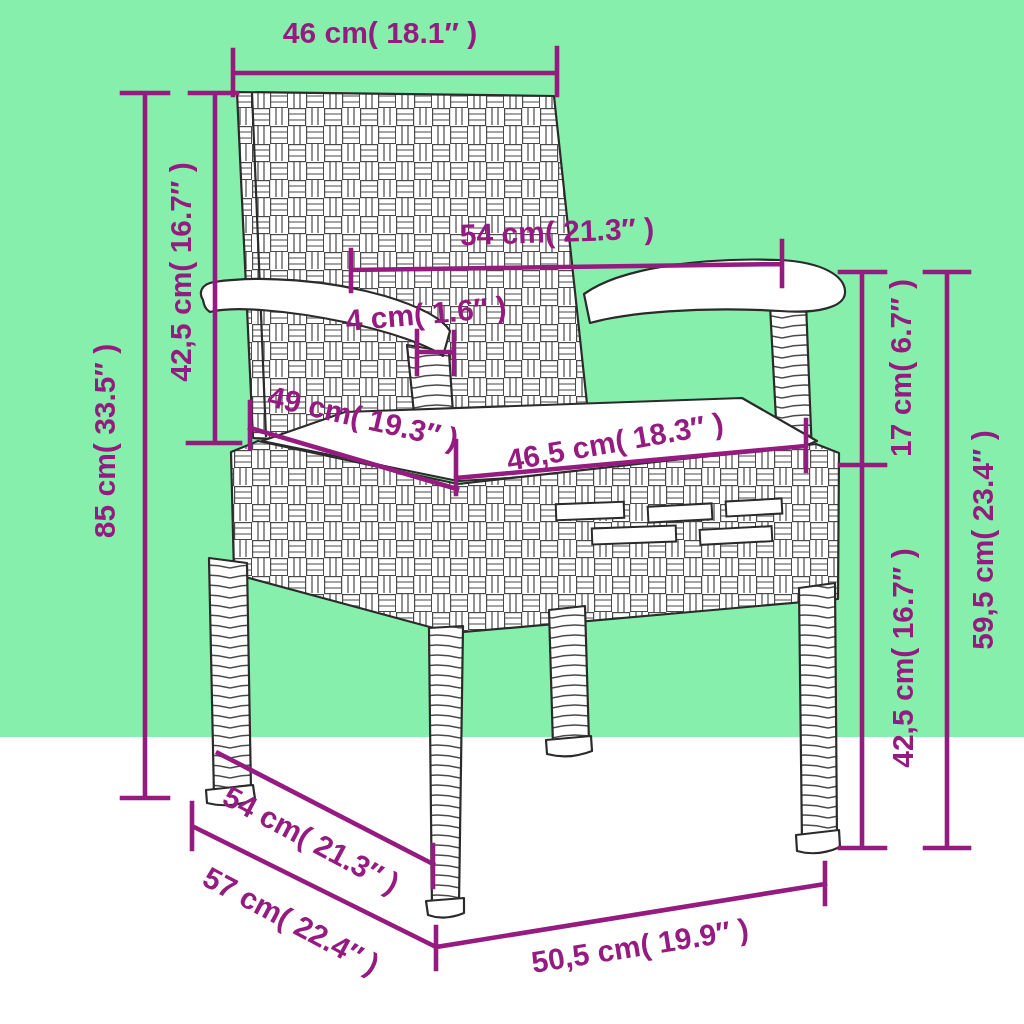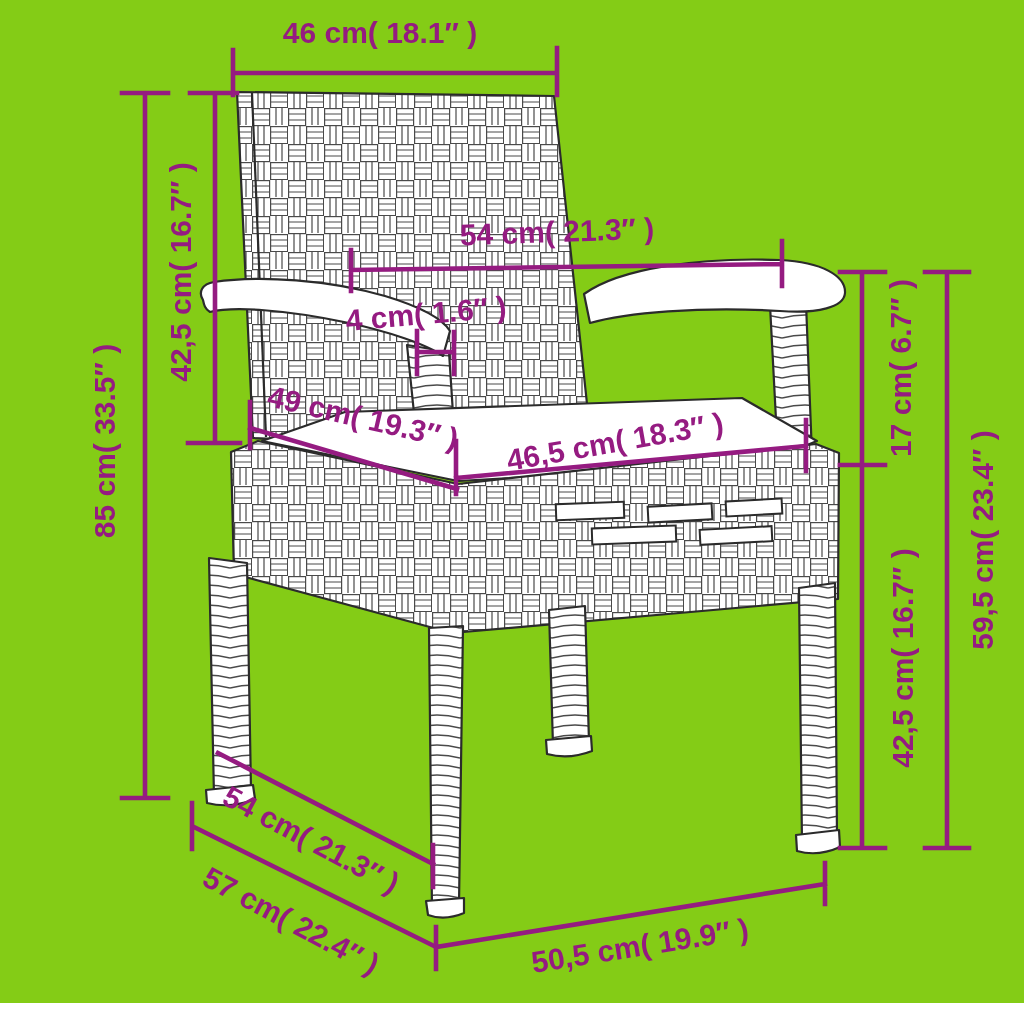--- a/index.html
+++ b/index.html
@@ -1,17 +1,17 @@
 <!DOCTYPE html>
 <html><head>
 <meta charset="utf-8">
 <style>
   html,body{margin:0;padding:0;background:#ffffff;}
   body{width:1024px;height:1024px;overflow:hidden;font-family:"Liberation Sans",sans-serif;}
-  .stage{position:relative;width:1024px;height:1003px;background:#84cc16;}
+  .stage{position:relative;width:1024px;height:737px;background:#86efac;}
   .stage svg{position:absolute;left:0;top:0;}
   .dim-label{
     position:absolute;
     transform:translate(-50%,-50%) rotate(var(--rot,0deg));
     font-weight:bold;
     font-size:30px;
     letter-spacing:0px;
     color:#951b81;
     white-space:nowrap;
     line-height:1;

